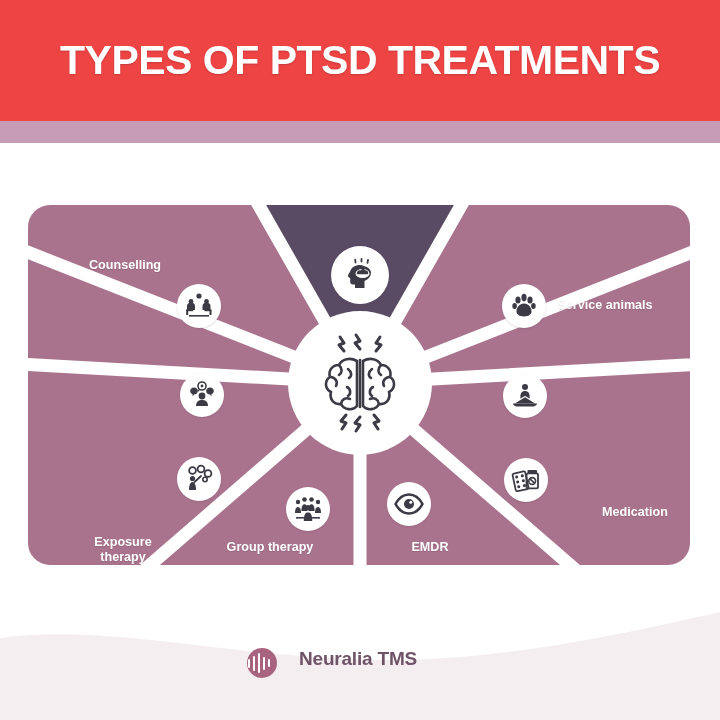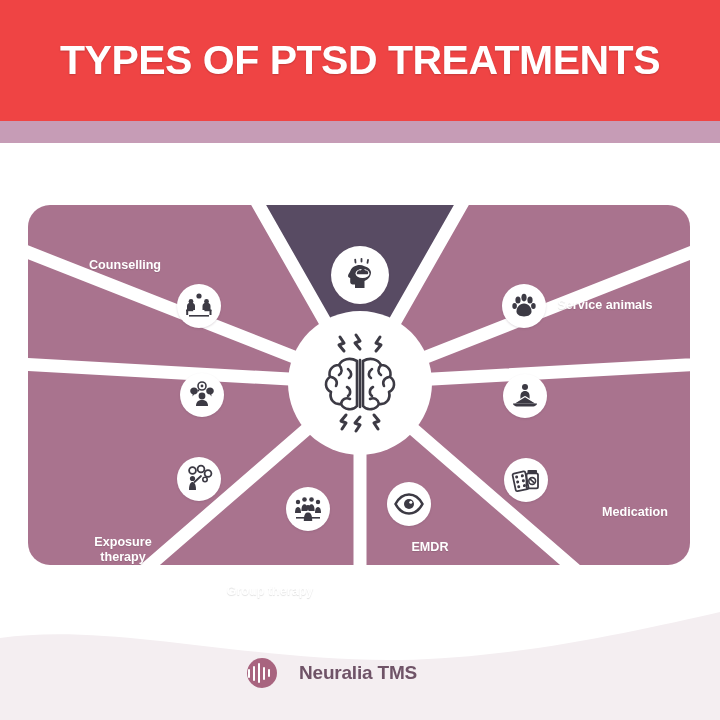--- a/index.html
+++ b/index.html
@@ -31,21 +31,21 @@
     background: #c69cb6;
   }
 
   
   .wave-wrap {
     position: absolute; left: 0; top: 600px; width: 720px; height: 120px;
     overflow: hidden;
   }
   .footer {
     position: absolute; left: 0; top: 648px; width: 664px; height: 50px;
-    display: flex; align-items: center; justify-content: center; gap: 22px;
+    display: flex; align-items: flex-start; justify-content: center; gap: 22px;
   }
   .logo-mark {
     width: 30px; height: 30px; border-radius: 50%;
     background: #a8647f;
     display: flex; align-items: center; justify-content: flex-end;
     gap: 2.5px; padding: 0 6px 0 0;
     position: relative;
   }
   .logo-mark .bars {
     display: flex; align-items: center; justify-content: center; gap: 2.4px;
@@ -184,21 +184,21 @@
       </svg>
     </div>
 
     
     <div class="wedge-label lbl-left" style="left:65px;  top:115px; width:120px;">Counselling</div>
 
 
     <div class="wedge-label lbl-left" style="left:68px;  top:348px; width:110px;margin-top:44px;">Exposure
 therapy</div>
 
-    <div class="wedge-label lbl-center" style="left:190px; top:397px; width:160px;margin-top:44px;">Group therapy</div>
+    <div class="wedge-label lbl-center" style="left:190px; top:397px; width:160px;">Group therapy</div>
 
 
     <div class="wedge-label lbl-left" style="left:540px; top:115px; width:130px;margin-top:40px;">Service animals</div>
 
 
     <div class="wedge-label lbl-left" style="left:580px; top:362px; width:110px;">Medication</div>
 
     <div class="wedge-label lbl-center" style="left:360px; top:397px; width:140px;">EMDR</div>
 
     

